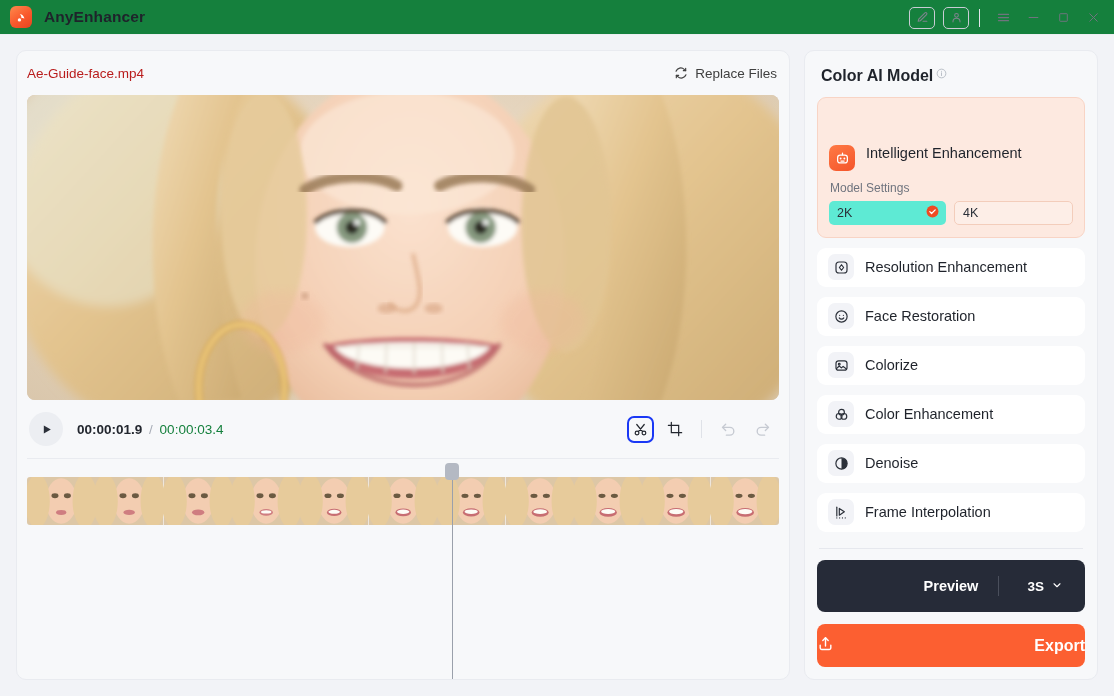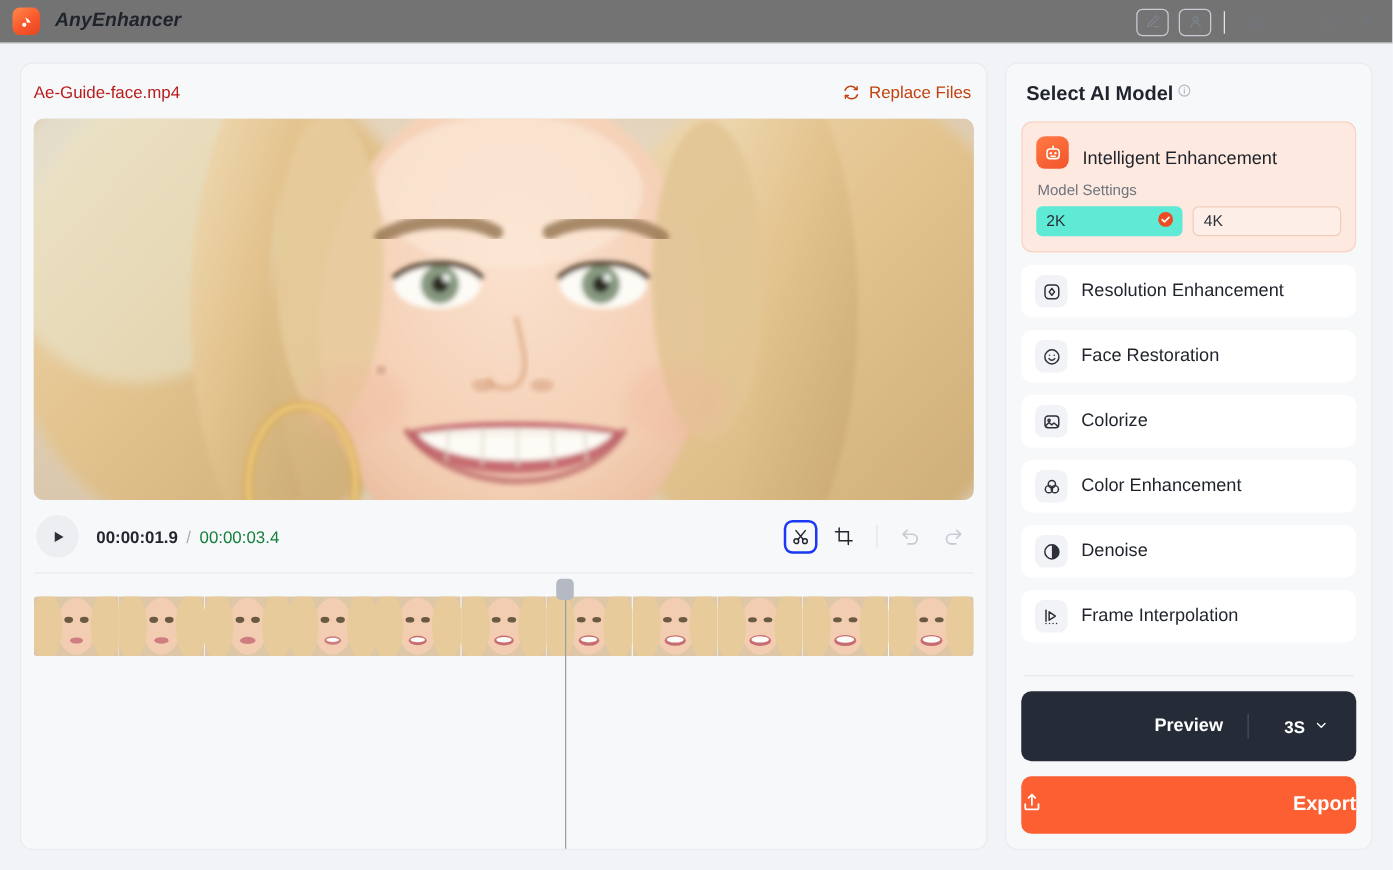--- a/index.html
+++ b/index.html
@@ -6,25 +6,24 @@
   html, body {
     width: 1114px; height: 696px;
     background: #f2f3f7;
     font-family: "Liberation Sans", sans-serif;
     overflow: hidden;
   }
 
   
   .titlebar {
     height: 35px; width: 100%;
-    background: #737373;
+    background: #15803d;
     display: flex; align-items: center;
     border-bottom: 1px solid #eceef2;
     position: relative;
-    font-style: italic;
   }
   .logo {
     width: 22px; height: 22px; margin-left: 10px;
     border-radius: 6px;
     background: linear-gradient(145deg, #ff8a4c 0%, #f9582c 55%, #e8441f 100%);
     display: flex; align-items: center; justify-content: center;
     flex: 0 0 auto;
   }
   .logo svg { display:block; }
   .app-title {
@@ -72,22 +71,22 @@
   }
 
   
   .file-head {
     height: 44px; flex: 0 0 44px;
     display: flex; align-items: center; justify-content: space-between;
     padding: 0 12px 0 10px;
   }
   .file-name { font-size: 13.5px; color: #b91c1c; }
   .replace-btn {
-    display: flex; align-items: flex-end; gap: 7px;
-    font-size: 13.5px; color: #c2410c; cursor: pointer;
+    display: flex; align-items: flex-start; gap: 7px;
+    font-size: 13.5px; color: #404040; cursor: pointer;
     background: transparent; border: none;
     font-family: inherit;
   }
   .replace-btn svg { display:block; }
 
   
   .video-wrap {
     margin: 0 10px; flex: 0 0 auto;
     height: 305px; border-radius: 8px; overflow: hidden;
     position: relative; background:#d8c7b4;
@@ -149,21 +148,21 @@
   .panel-title { font-size: 16px; font-weight: bold; color: #1f232b; }
   .info-ico { color:#b5bac3; margin-top:-2px; }
 
   .model-card-active {
     background: #fde9e0;
     border: 1px solid #f8d4c5;
     border-radius: 9px;
     padding: 11px 11px 12px 11px;
     margin-bottom: 10px;
   }
-  .mc-head { display:flex; align-items:flex-end; gap:11px; }
+  .mc-head { display:flex; align-items:flex-start; gap:11px;margin-top:36px; }
   .mc-icon-orange {
     width: 26px; height: 26px; border-radius: 7px; flex:0 0 auto;
     background: linear-gradient(150deg,#ff7a45,#f4542a);
     display:flex; align-items:center; justify-content:center;
   }
   .mc-title { font-size: 14.5px; color: #1f232b; }
   .mc-sub { font-size: 12px; color: #6f747e; margin: 10px 0 6px 1px; }
   .seg-row { display:flex; gap: 8px; }
   .seg {
     flex: 1 1 0; height: 24px; border-radius: 5px;
@@ -541,21 +540,21 @@
       </div>
       <div class="playhead" id="playhead" style="left: 56.5%;">
         <div class="knob"></div>
       </div>
     </div>
   </div>
 
   <div class="right-panel">
 
     <div class="panel-title-row">
-      <div class="panel-title">Select AI Model</div>
+      <div class="panel-title">Color AI Model</div>
       <span class="info-ico">
         <svg width="11" height="11" viewBox="0 0 24 24" fill="none" stroke="currentColor" stroke-width="2">
           <circle cx="12" cy="12" r="9.5"></circle>
             <path d="M12 10.5v6" stroke-linecap="round"></path>
             <circle cx="12" cy="7.2" r="1.1" fill="currentColor" stroke="none"></circle>
         </svg>
       </span>
     </div>
 
     <div class="model-card-active">

